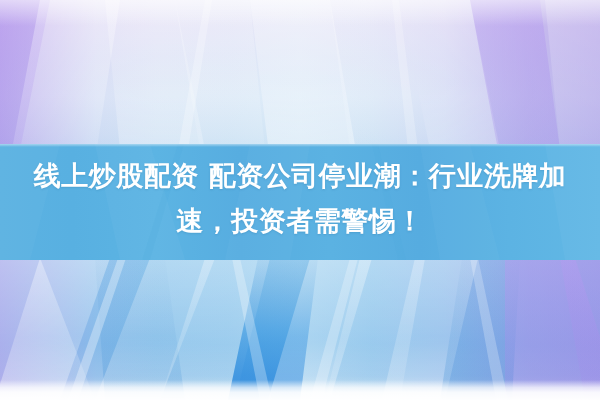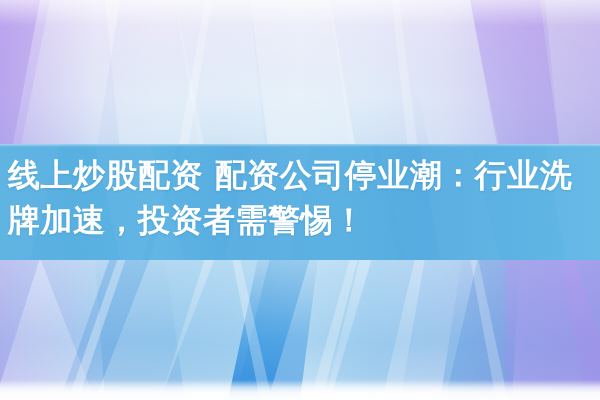--- a/index.html
+++ b/index.html
@@ -60,25 +60,25 @@
     overflow:hidden;
   }
   .band .band-facets{position:absolute;inset:0;opacity:.55;}
   .band-top-edge{
     position:absolute;left:0;right:0;top:0;height:3px;
     background:linear-gradient(180deg,rgba(255,255,255,.45),rgba(255,255,255,0));
   }
   .headline{
     position:relative;z-index:3;
     margin:0;padding:9px 8px 0 8px;
-    text-align:left;
+    text-align:center;
     color:#ffffff;
     font-family:"DejaVu Sans","Liberation Sans",sans-serif;
     font-weight:bold;
-    font-size:32px;
+    font-size:27px;
     line-height:45px;
     letter-spacing:.5px;
     text-shadow:0 1px 2px rgba(40,110,160,.25);
     white-space:normal;
   }
   
   .bottom-fade{
     position:absolute;left:0;right:0;bottom:0;height:20px;
     background:linear-gradient(180deg,
        rgba(255,255,255,0) 0%,

